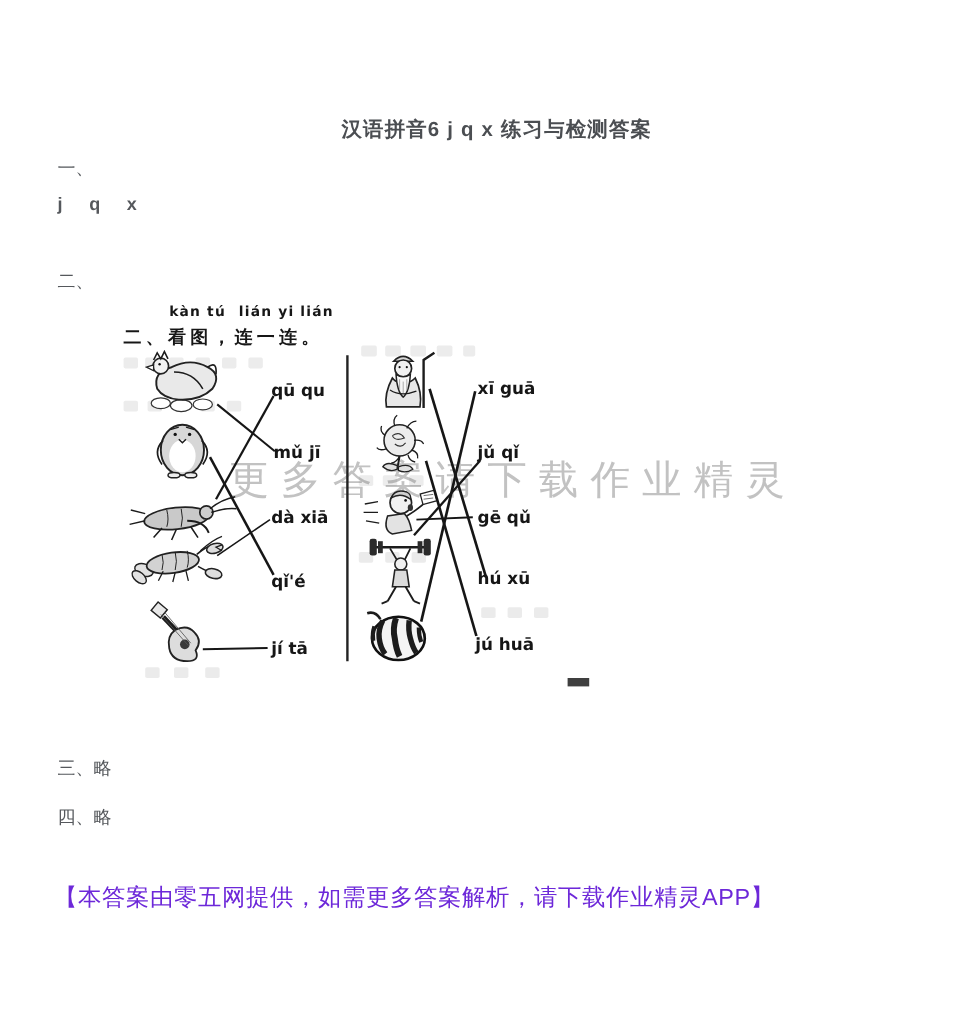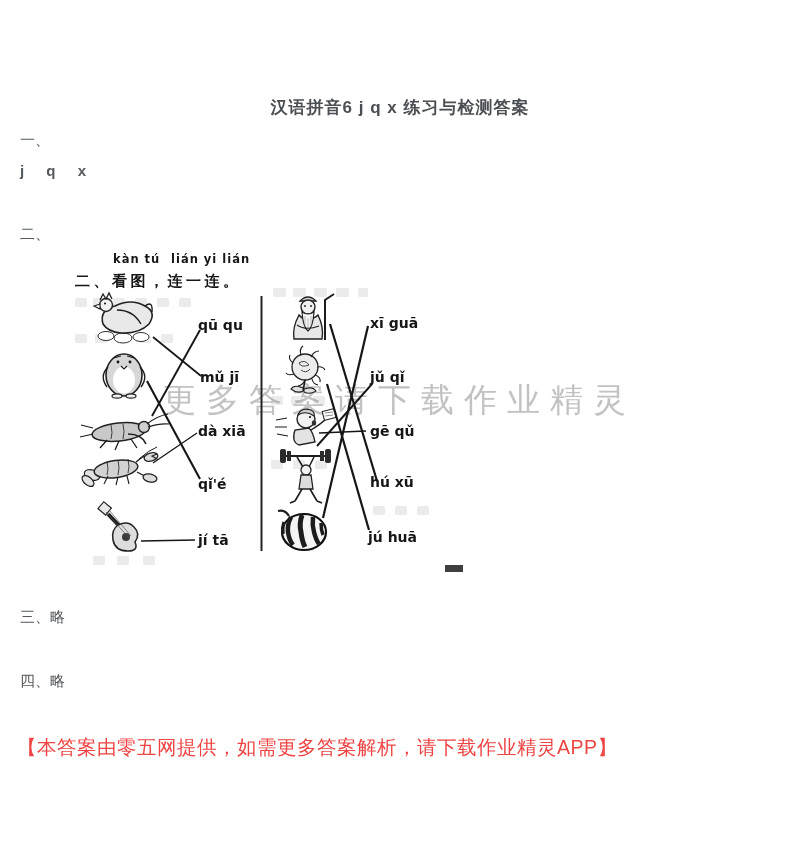--- a/index.html
+++ b/index.html
@@ -1,30 +1,30 @@
 <!DOCTYPE html>
 <html><head>
 <meta charset="utf-8">
 <style>
   * { margin:0; padding:0; box-sizing:border-box; }
   html,body { width:800px; height:851px; background:#ffffff; overflow:hidden;
               font-family:"Liberation Sans","DejaVu Sans",sans-serif; }
-  .abs { position:absolute; }
+  .abs { position:absolute;padding-left:28px; }
 
   .page-title { left:0; right:0; top:96px; text-align:center;
                 font-size:17px; font-weight:bold; letter-spacing:1px; color:#4b4e52; }
 
   .body-text { left:20px; font-size:15px; color:#55585c; }
   .sec-one   { top:131px; }
   .answer-jqx{ top:162px; letter-spacing:9px;font-weight:bold; }
   .sec-two   { top:225px; }
-  .sec-three { top:608px;text-align:center; }
+  .sec-three { top:631px;text-align:center; }
   .sec-four  { top:672px;text-align:right; }
 
-  .footer-note { left:17px; top:734px; font-size:19.5px; color:#ef4444;
+  .footer-note { left:17px; top:734px; font-size:19.5px; color:#6d28d9;
                  letter-spacing:0.5px; white-space:nowrap; }
 
   .watermark { left:163px; top:378px; font-size:33px; letter-spacing:10px;
                color:#c2c2c2; white-space:nowrap; z-index:1; font-weight:400; }
 
   .scan { left:73px; top:248px; width:405px; height:327px; z-index:2; }
 
   svg text { fill:#161616; }
   .scan-pinyin-title { font:600 11.5px "DejaVu Sans",sans-serif; letter-spacing:1px; }
   .scan-heading { font:bold 15px "DejaVu Sans",sans-serif; letter-spacing:3.5px; }

